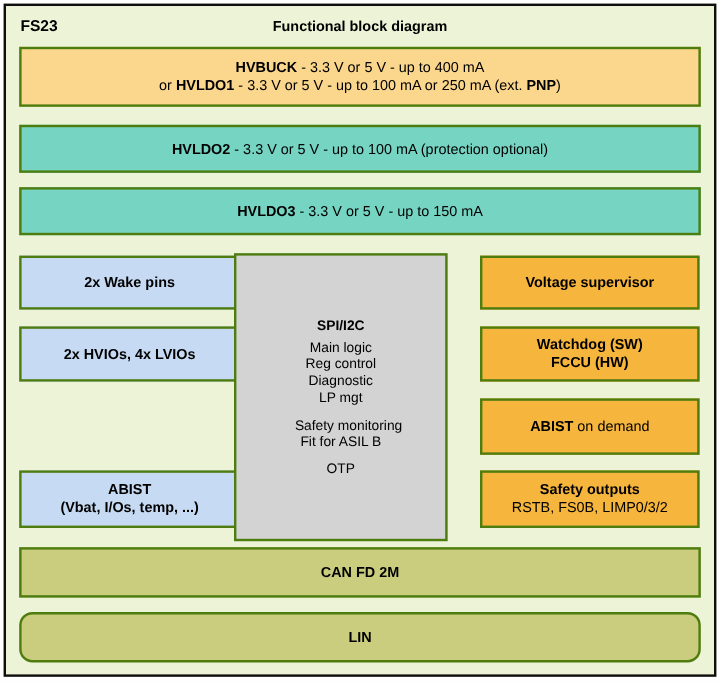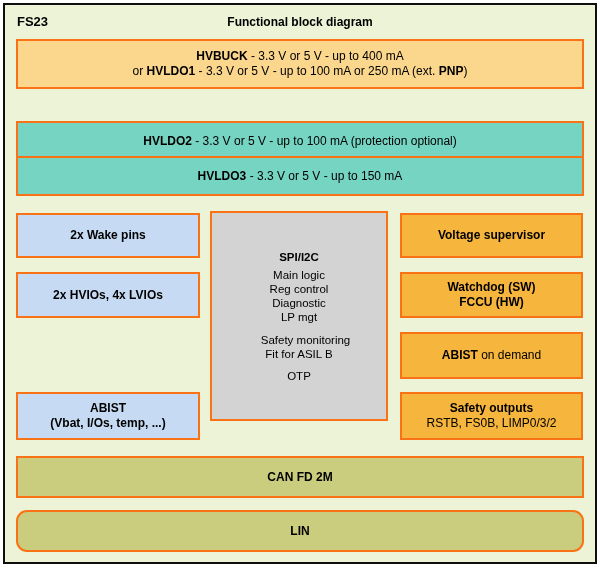--- a/index.html
+++ b/index.html
@@ -7,43 +7,43 @@
   body { font-family:"Liberation Sans", sans-serif; color:#000; }
   .canvas { position:relative; width:600px; height:568px; background:#ffffff; }
   .frame {
     position:absolute; left:3px; top:3px; width:594px; height:561px;
     border:2px solid #0e0e0e; background:#edf3d6;
   }
   .product { position:absolute; left:12px; top:9px; font-weight:bold; font-size:13px; }
   .title   { position:absolute; left:0; right:0; top:10px; text-align:center; font-weight:bold; font-size:12px; }
 
   .blk {
-    position:absolute; border:2px solid #f97316;
+    position:absolute; border:2px solid #4d7c0f;
     display:flex; flex-direction:column; align-items:center; justify-content:center;
     text-align:center; font-size:12px; line-height:15px;
   }
   .ln { display:block; width:100%; text-align:center; }
 
   .buck { left:11px; top:34px;  width:568px; height:50px; background:#fbd68d; }
   .ldo  { left:11px; width:568px; height:40px; background:#76d4c3; }
-  .ldo2 { top:116px; }
+  .ldo2 { top:99px; }
   .ldo3 { top:151px; }
 
   .col-left  { left:11px;  width:184px; }
   .col-right { left:395px; width:183px; }
   .row1 { top:208px; height:45px; }
   .row2 { top:267px; height:46px; }
   .row3 { top:327px; height:47px; }
   .row4 { top:387px; height:48px; }
 
   .io     { background:#c6dbf3; }
   .safety { background:#f6b53d; }
 
   .logic {
-    left:205px; top:206px; width:178px; height:210px;
+    left:190px; top:206px; width:178px; height:240px;
     background:#d3d3d3; font-size:11.5px; line-height:14px;
   }
   .lg-title { margin-bottom:4px; }
   .lg-gap   { margin-top:9px;padding-left:13px; }
   .lg-otp   { margin-top:8px; }
 
   .comm { left:11px; width:568px; height:42px; background:#c9cd7d;font-weight:bold; }
   .can  { top:451px; }
   .lin  { top:505px;border-radius:11px; }
 </style>

